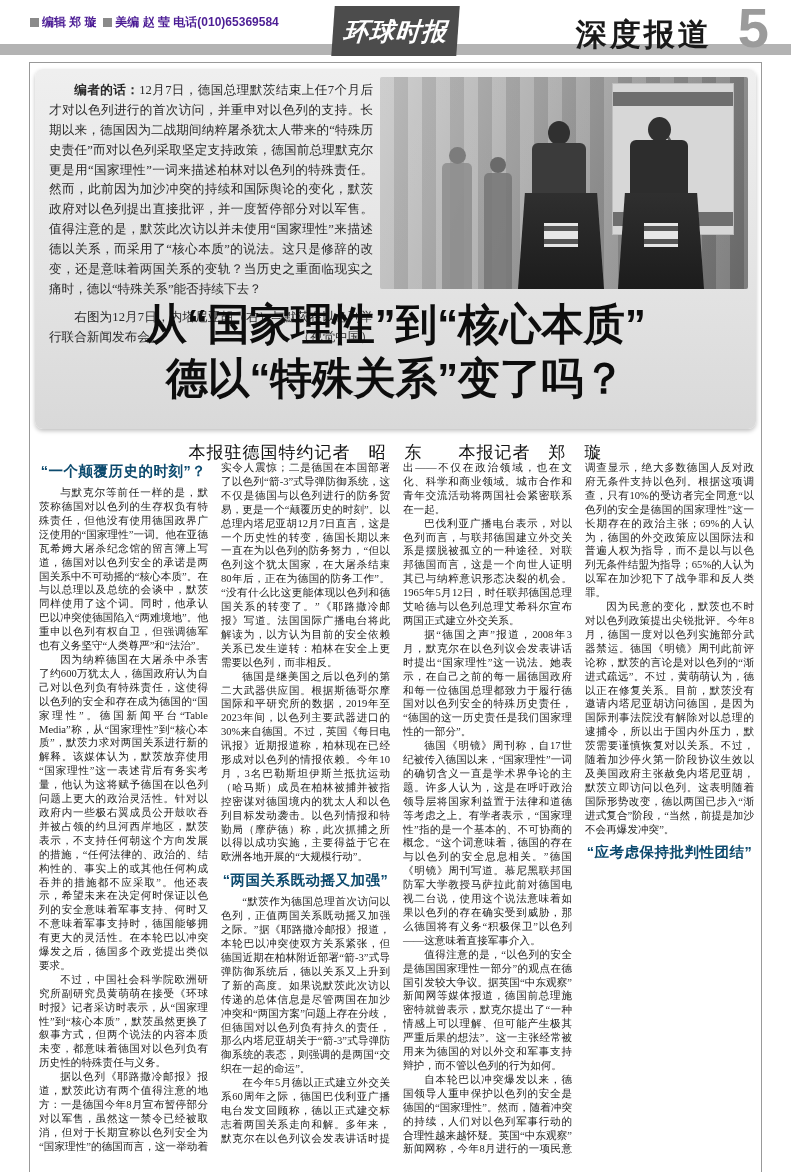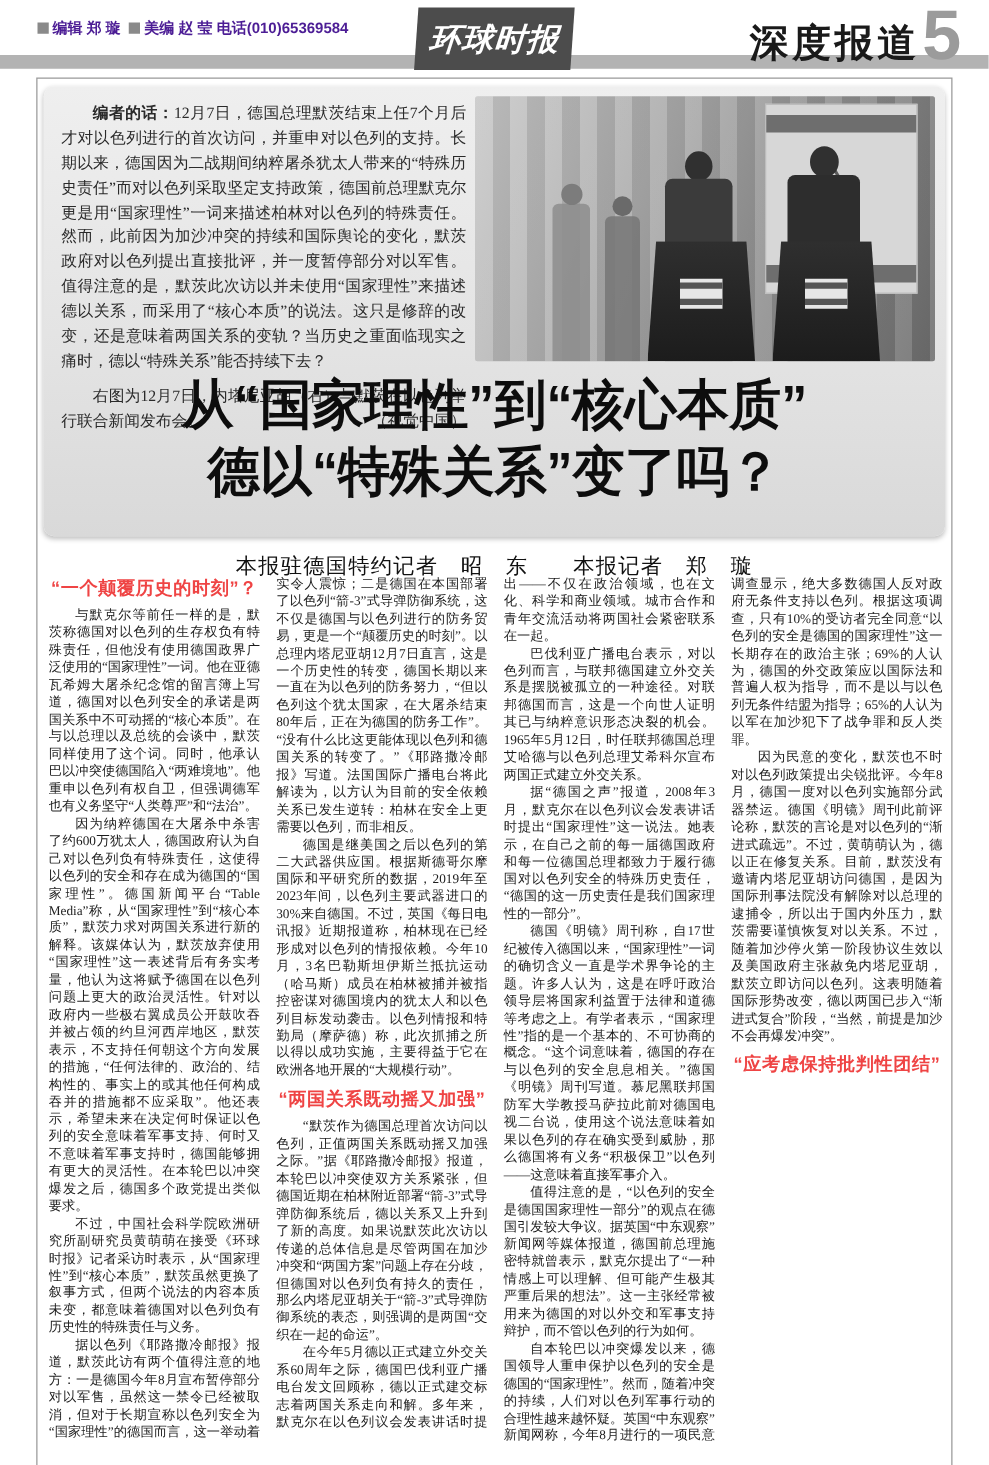--- a/index.html
+++ b/index.html
@@ -8,21 +8,21 @@
   
   .hdr{position:absolute;left:0;top:0;width:791px;height:62px;}
   .hdr-bar{position:absolute;left:0;top:44px;width:791px;height:11px;background:#b3b3b3;}
   .hdr-left{position:absolute;left:30px;top:8px;width:330px;}
   .hdr-issue{font-size:12px;color:#111;letter-spacing:.5px;}
   .hdr-ed{margin-top:6px;font-size:12px;font-weight:bold;color:#4c1d95;font-family:"Liberation Sans",sans-serif;}
   .sq{display:inline-block;width:9px;height:9px;background:#8a8a8a;margin:0 3px 0 0;vertical-align:-1px;}
   .masthead{position:absolute;left:333px;top:6px;width:125px;height:50px;background:#4c4c4c;color:#fff;
     display:flex;align-items:center;justify-content:center;font-size:25px;font-weight:bold;font-style:italic;
     font-family:"Liberation Serif",serif;letter-spacing:1px;transform:skewX(-4deg);}
-  .hdr-right{position:absolute;right:22px;top:2px;display:flex;align-items:flex-start;}
+  .hdr-right{position:absolute;right:22px;top:2px;display:flex;align-items:flex-start;gap:24px;}
   .section-title{font-size:31px;font-weight:bold;color:#1a1a1a;letter-spacing:3px;margin-top:12px;font-family:"Liberation Serif",serif;}
   .page-num{font-size:56px;line-height:52px;font-weight:900;color:#9b9b9b;font-family:"Liberation Sans",sans-serif;margin-left:2px;}
 
   
   .frame{position:absolute;left:29px;top:62px;width:733px;height:1150px;border:1px solid #999;background:#fff;box-sizing:border-box;}
 
   
   .panel{position:absolute;left:5px;top:6px;width:721px;height:360px;border-radius:8px;
     background:linear-gradient(180deg,#efefef 0%,#e4e4e4 55%,#d9d9d9 100%);box-shadow:0 2px 4px rgba(0,0,0,.25);}
   .note{position:absolute;left:14px;top:12px;width:324px;font-size:12.6px;line-height:1.58;text-align:justify;color:#2a2a2a;}
@@ -54,21 +54,21 @@
   .headline .l2{font-size:43px;line-height:1.25;}
 
   
   .byline{position:absolute;left:0;top:372px;width:100%;text-align:center;font-size:17px;color:#111;letter-spacing:1px;}
 
   
   .article{position:absolute;left:9px;top:398px;width:715px;height:696px;
     column-count:4;column-gap:13px;column-fill:auto;overflow:hidden;
     font-size:10.6px;line-height:13.9px;text-align:justify;color:#1c1c1c;}
   .article p{margin:0;text-indent:2em;}
-  .article h3{font-family:"Liberation Sans",sans-serif;font-size:14.5px;color:#ef4444;
+  .article h3{font-family:"Liberation Sans",sans-serif;font-size:14.5px;color:#0c4a6e;
     text-align:center;margin:7px 0 6px;line-height:1.25;font-weight:900;letter-spacing:.5px;}
   .article h3.first{margin-top:1px;}
 </style>
 </head>
 <body>
 
 <div class="hdr">
   <div class="hdr-bar"></div>
   <div class="hdr-left">
     <div class="hdr-ed">

